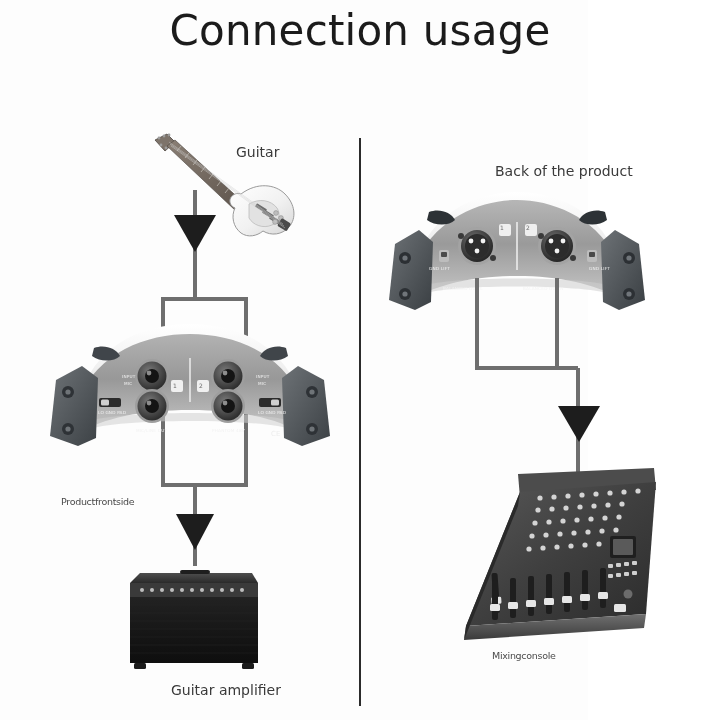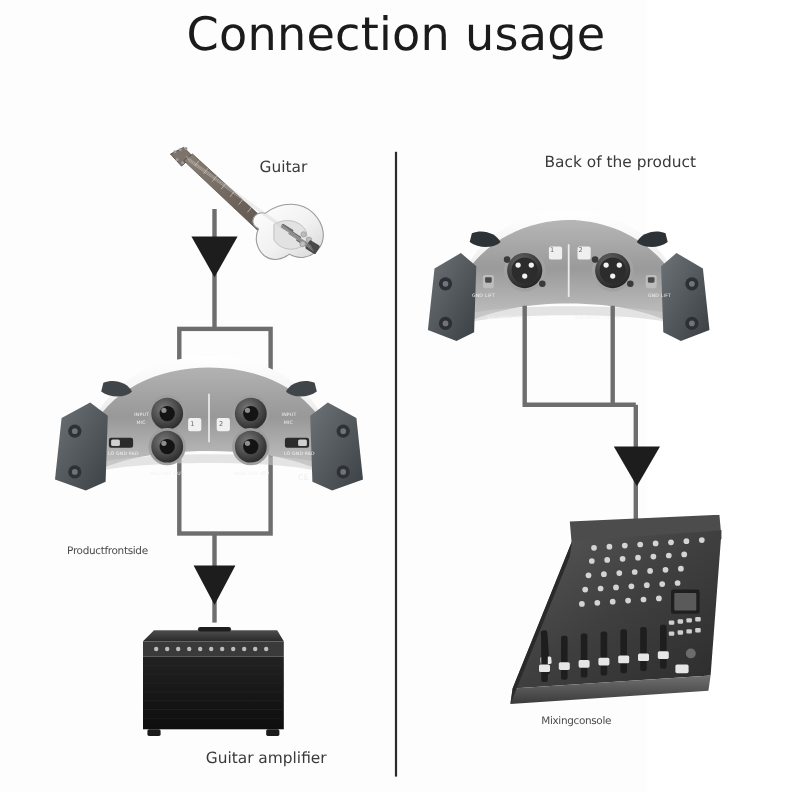--- a/index.html
+++ b/index.html
@@ -278,23 +278,23 @@
         <line x1="4" y1="64" x2="132" y2="64"></line>
       <line x1="4" y1="72" x2="132" y2="72"></line>
         <line x1="4" y1="80" x2="132" y2="80"></line>
       <line x1="4" y1="88" x2="132" y2="88"></line>
     </g>
 
     <rect x="8" y="98" width="12" height="6" rx="1.5" fill="#1b1b1b"></rect>
     <rect x="116" y="98" width="12" height="6" rx="1.5" fill="#1b1b1b"></rect>
   </svg>
 
-  <div class="lbl" style="left:171px; top:682px;margin-left:16px;">Guitar amplifier</div>
-
-  <div class="lbl" style="left:495px; top:140px;">Back of the product</div>
+  <div class="lbl" style="left:171px; top:682px;">Guitar amplifier</div>
+
+  <div class="lbl" style="left:495px; top:163px;">Back of the product</div>
 
   <svg class="device" style="left:381px; top:188px; width:272px; height:126px;" viewBox="0 0 272 126">
     <defs>
       <linearGradient id="topShell2" x1="0" y1="0" x2="0" y2="1">
         <stop offset="0" stop-color="#ffffff"></stop>
         <stop offset="0.72" stop-color="#f0f0f0"></stop>
         <stop offset="1" stop-color="#dadada"></stop>
       </linearGradient>
       <linearGradient id="panelFace2" x1="0" y1="0" x2="0" y2="1">
         <stop offset="0" stop-color="#b6b6b6"></stop>

